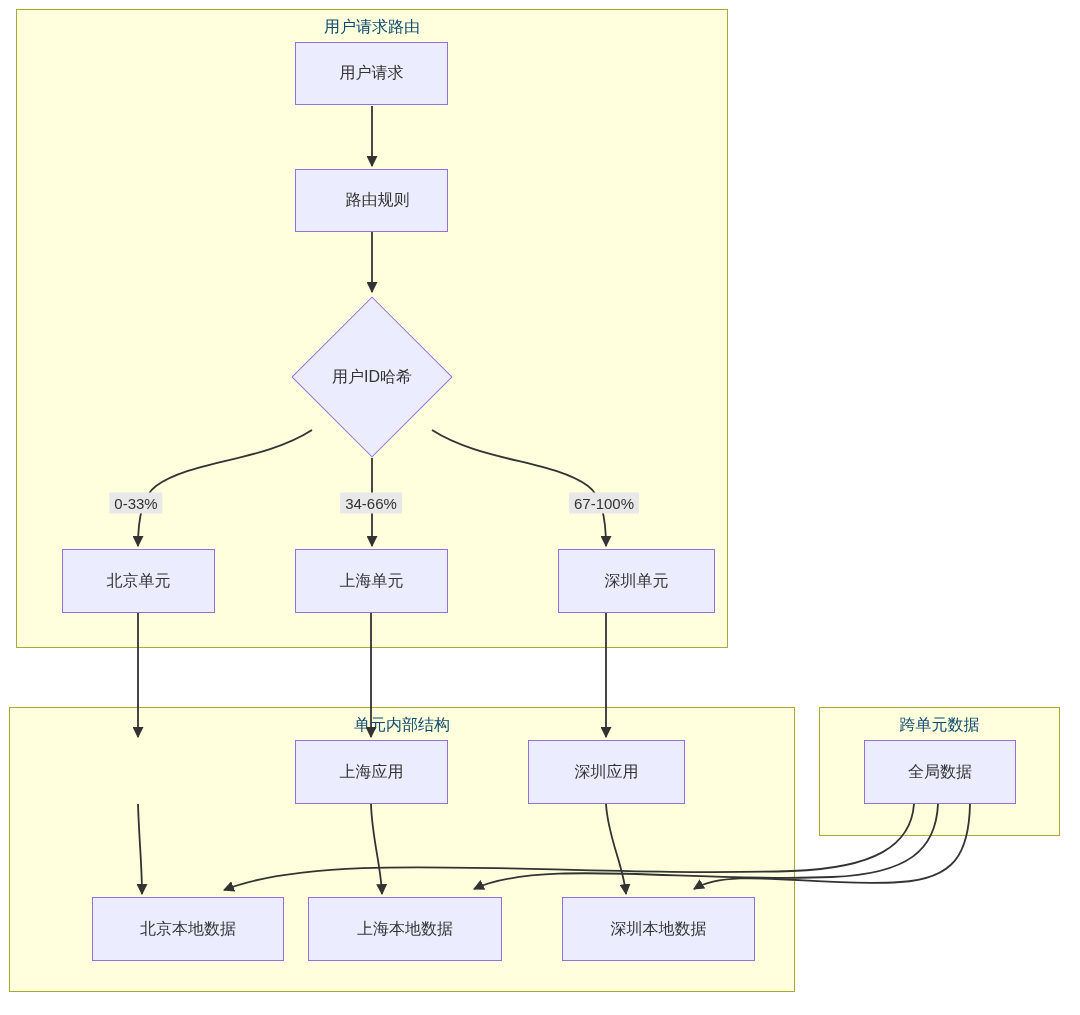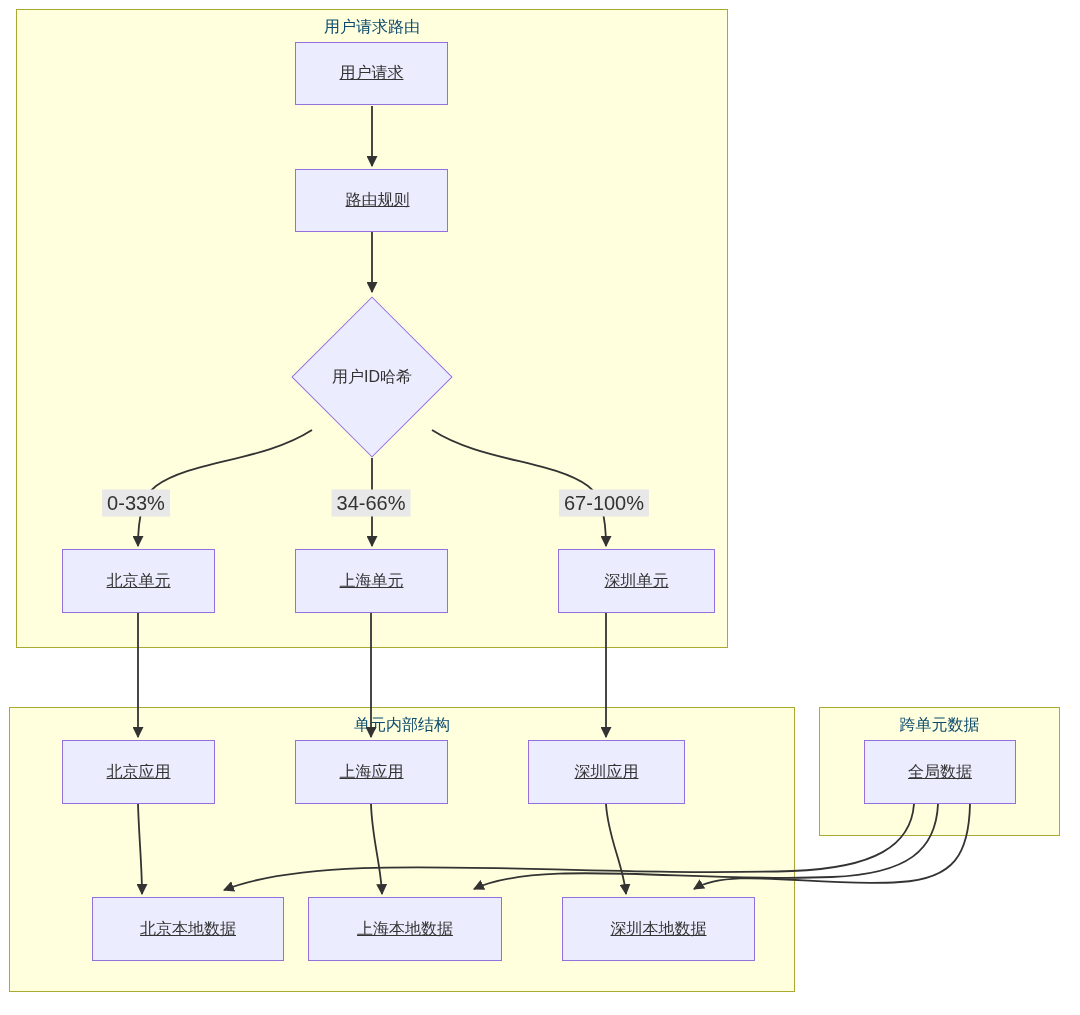--- a/index.html
+++ b/index.html
@@ -47,21 +47,20 @@
     background:#ECECFF;
     border:1px solid #9370DB;
     box-sizing:border-box;
     display:flex;
     align-items:center;
     justify-content:center;
     font-size:16px;
     color:#333333;
     z-index:4;
     text-align:center;
-    text-decoration:underline;
   }
   #n-user-request  { left:295px; top:42px;  width:153px; height:63px; }
   #n-routing-rules { left:295px; top:169px; width:153px; height:63px;padding-left:12px; }
   #n-beijing-unit  { left:62px;  top:549px; width:153px; height:64px; }
   #n-shanghai-unit { left:295px; top:549px; width:153px; height:64px; }
   #n-shenzhen-unit { left:528px; top:549px; width:157px; height:64px;margin-left:30px; }
   #n-beijing-app   { left:62px;  top:740px; width:153px; height:64px; }
   #n-shanghai-app  { left:295px; top:740px; width:153px; height:64px; }
   #n-shenzhen-app  { left:528px; top:740px; width:157px; height:64px; }
   #n-global-data   { left:864px; top:740px; width:152px; height:64px; }
@@ -86,21 +85,21 @@
     display:flex;align-items:center;justify-content:center;
     font-size:16px;color:#333333;
     z-index:4;
   }
   
   .edge-label{
     position:absolute;
     transform:translate(-50%,-50%);
     background:#E8E8E8;
     padding:2px 5px;
-    font-size:20px;
+    font-size:15px;
     color:#333333;
     z-index:5;
     white-space:nowrap;
   }
   #el-low { left:136px; top:503px; }
   #el-mid { left:371px; top:503px; }
   #el-high{ left:604px; top:503px; }
 </style>
 </head>
 <body>
@@ -152,23 +151,20 @@
   <div class="node" id="n-beijing-unit">
     <span>北京单元</span>
   </div>
   <div class="node" id="n-shanghai-unit">
     <span>上海单元</span>
   </div>
   <div class="node" id="n-shenzhen-unit">
     <span>深圳单元</span>
   </div>
 
-  <div class="node" id="n-beijing-app">
-    <span>北京应用</span>
-  </div>
   <div class="node" id="n-shanghai-app">
     <span>上海应用</span>
   </div>
   <div class="node" id="n-shenzhen-app">
     <span>深圳应用</span>
   </div>
 
   <div class="node" id="n-global-data">
     <span>全局数据</span>
   </div>

